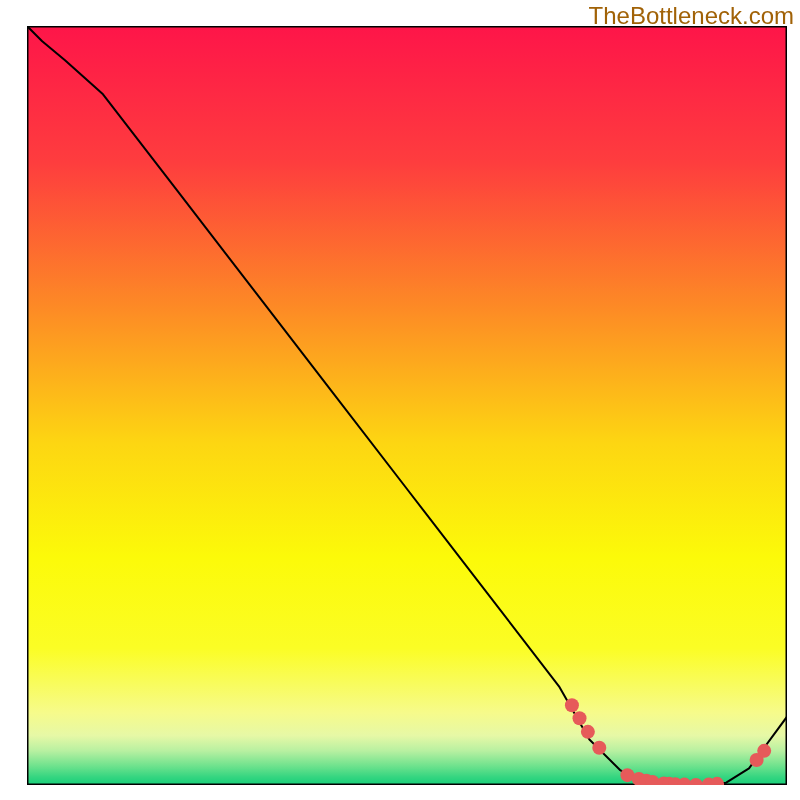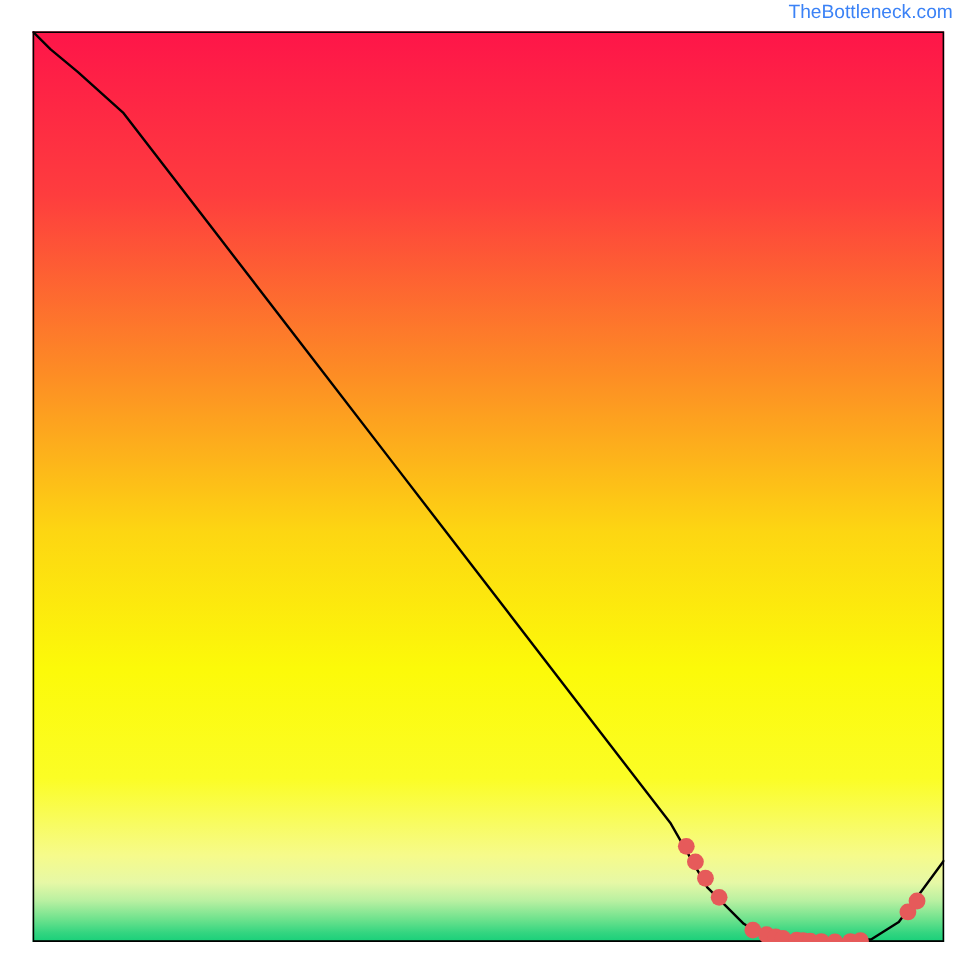--- a/index.html
+++ b/index.html
@@ -14,22 +14,22 @@
   .frame {
     position: relative;
     width: 800px;
     height: 800px;
     box-sizing: border-box;
   }
   .attribution {
     position: absolute;
     top: 2px;
     right: 6px;
-    color: #3b82f6;
-    font-size: 16px;
+    color: #a16207;
+    font-size: 24px;
     font-weight: 400;
     z-index: 5;
   }
   .plot {
     position: absolute;
     background: #fff;
     box-sizing: border-box;
   }
   svg {
     display: block;

